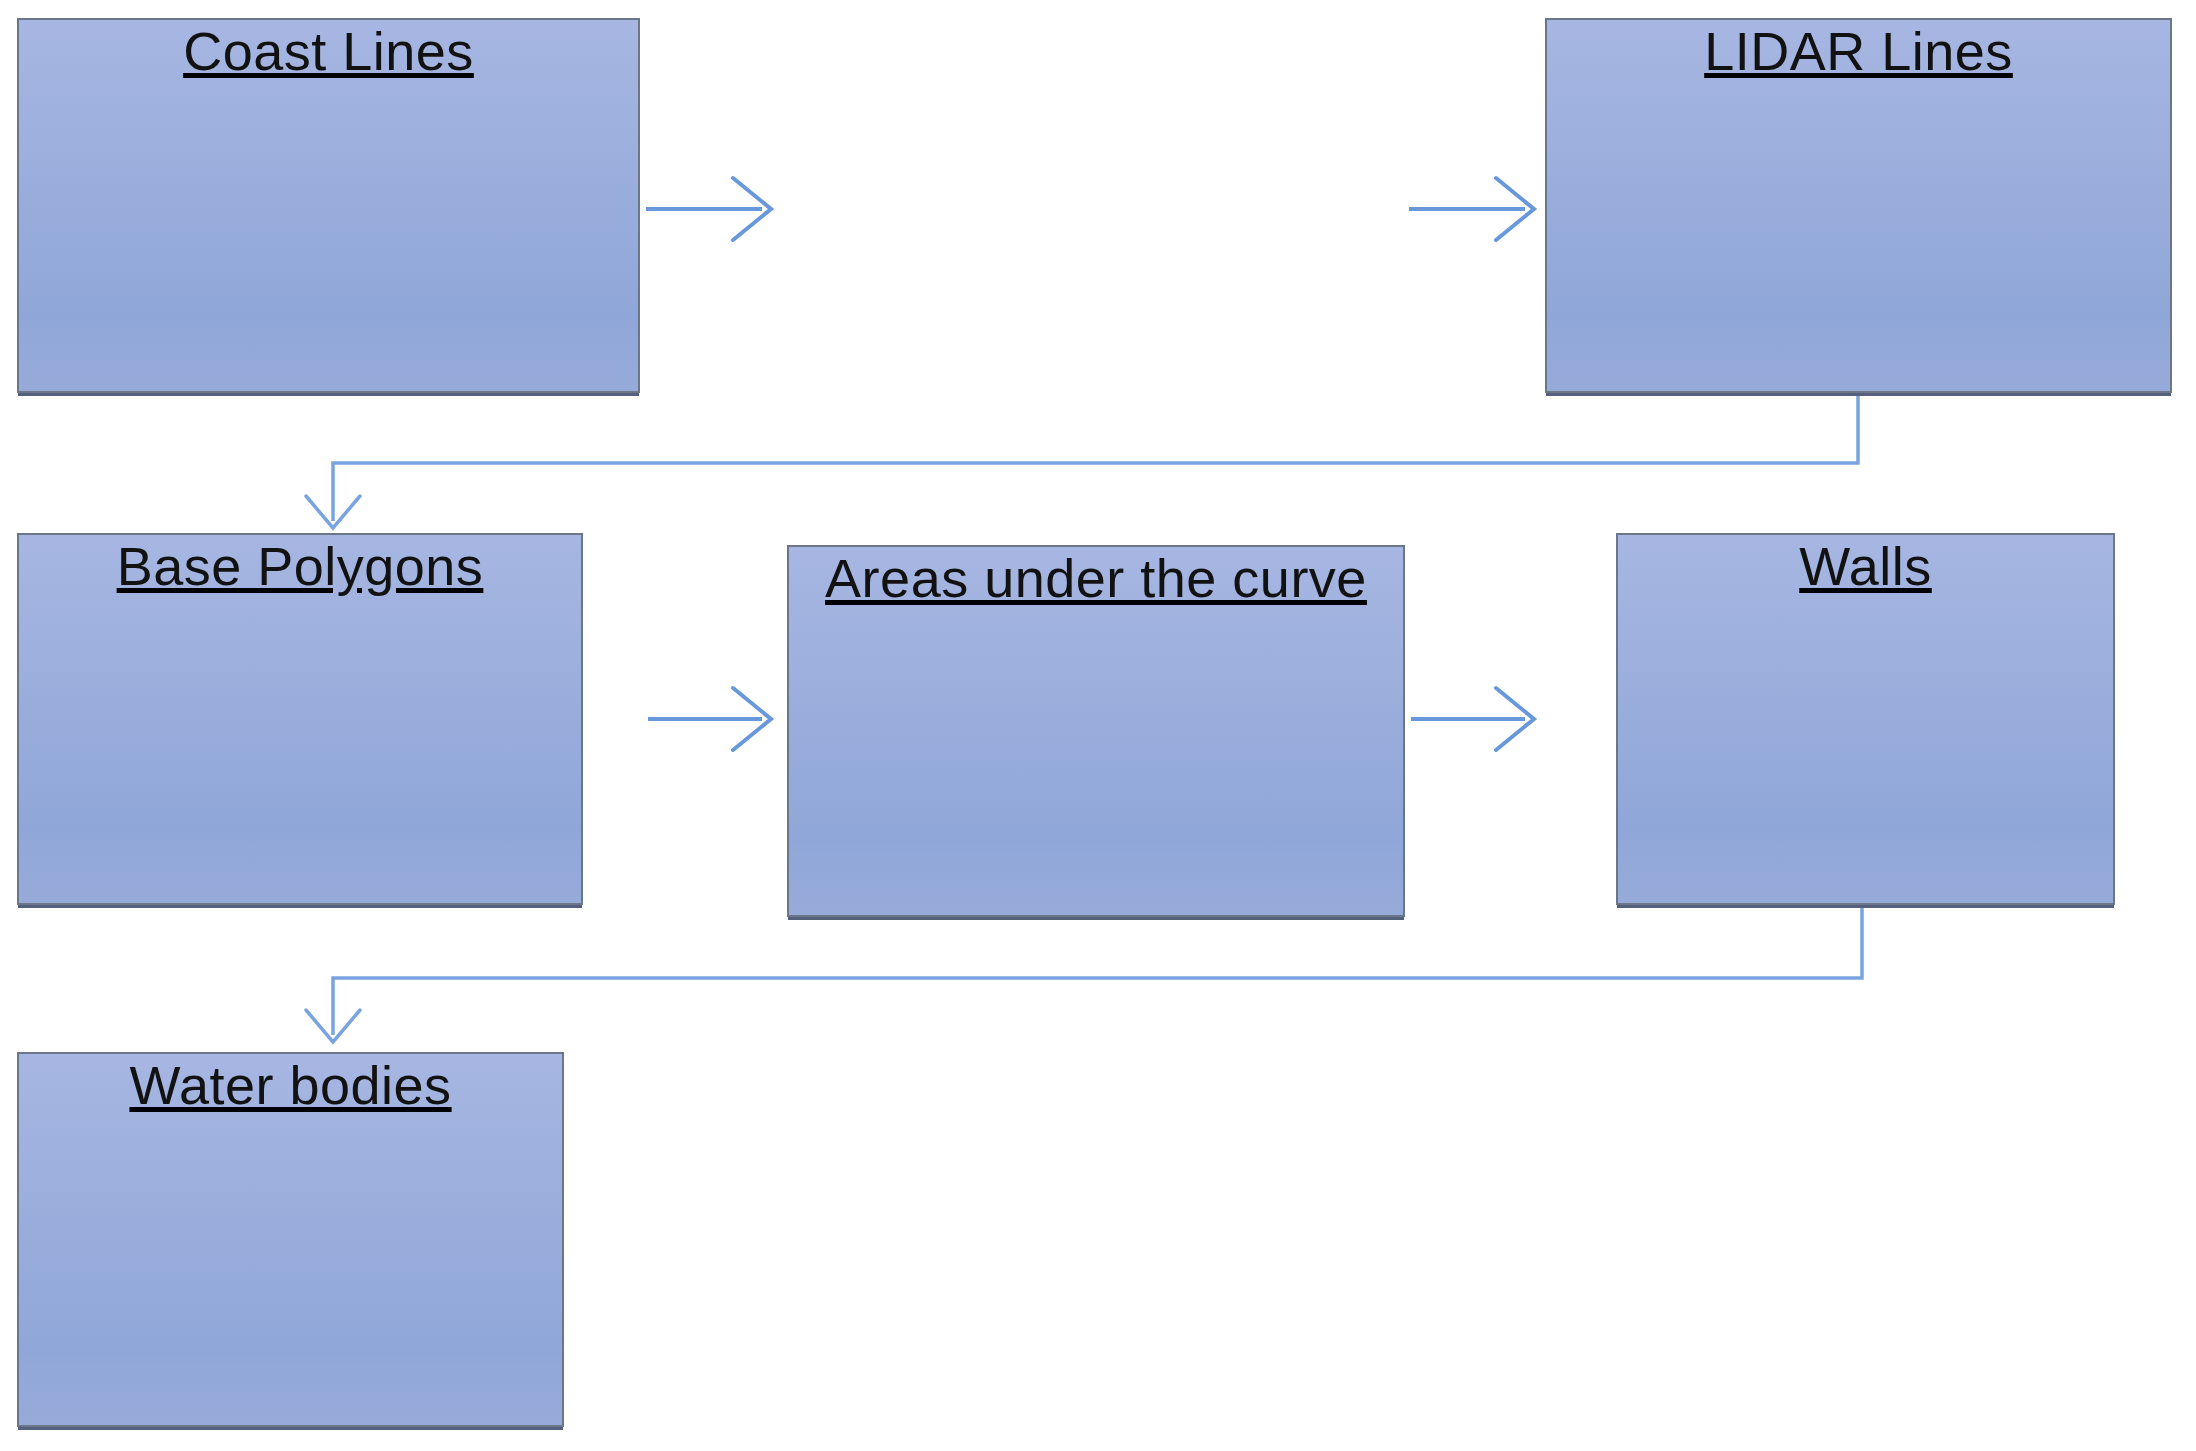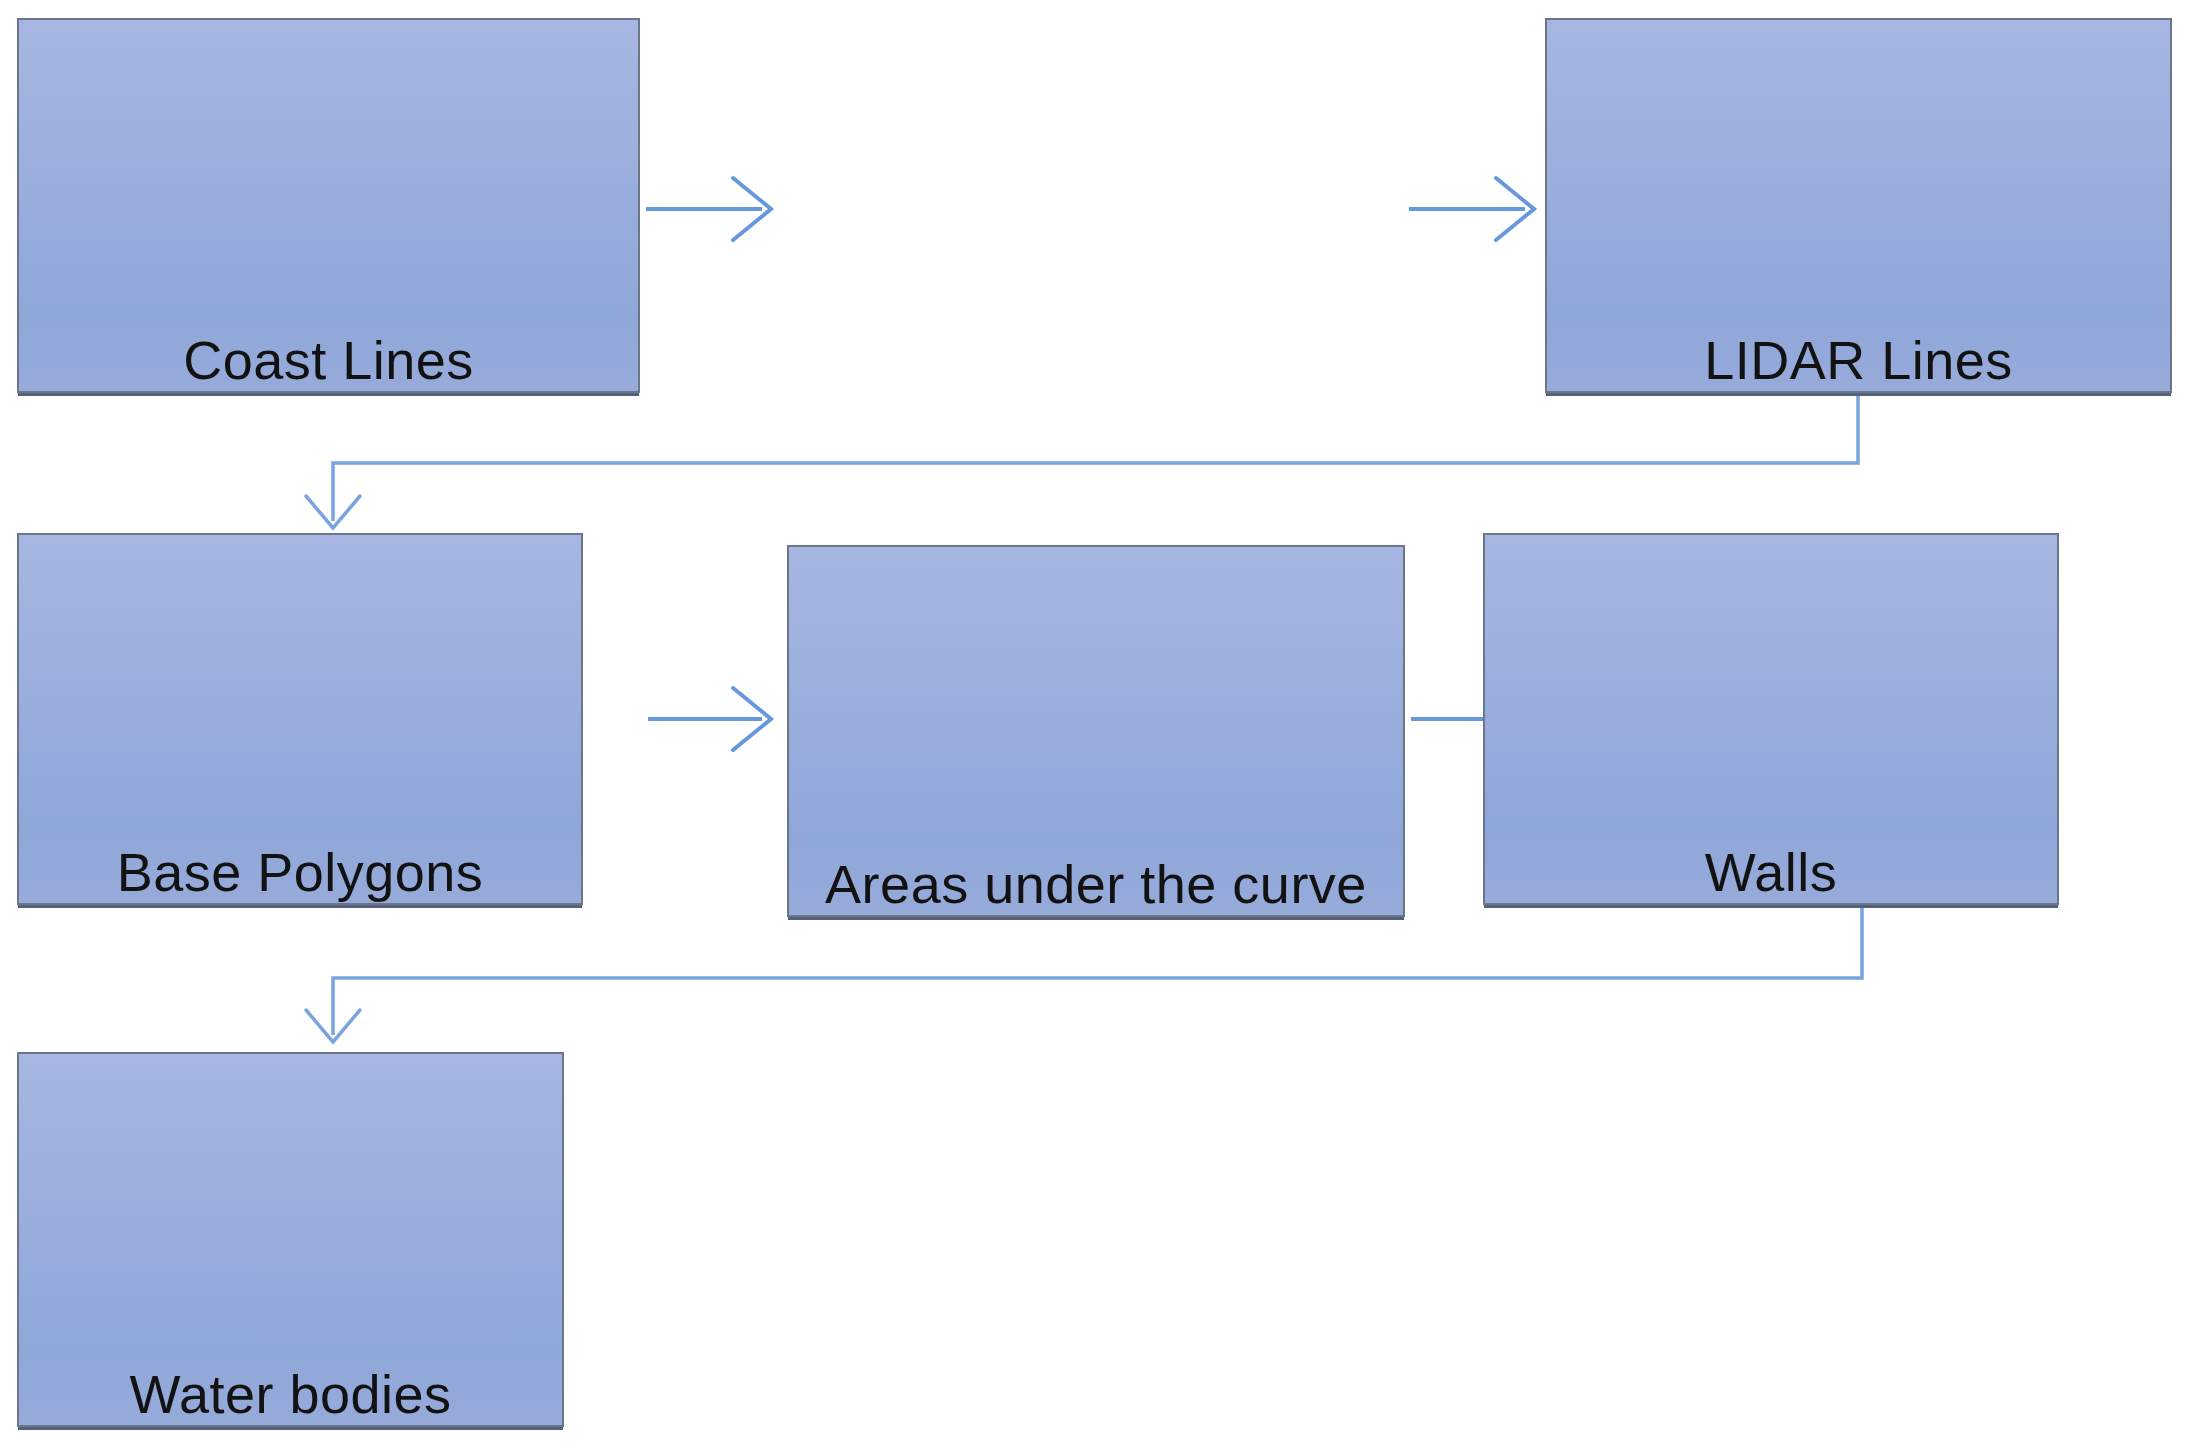--- a/index.html
+++ b/index.html
@@ -17,25 +17,26 @@
   .canvas{
     position:relative;
     width:2196px;height:1451px;
     background:var(--background);
     font-family:"Liberation Sans", sans-serif;
     overflow:hidden;
   }
   .node{
     position:absolute;
     box-sizing:border-box;
-    display:flex;align-items:flex-end;justify-content:center;
+    display:flex;align-items:flex-start;justify-content:center;
     text-align:center;
     background:linear-gradient(180deg,var(--box-fill-top) 0%,var(--box-fill-mid) 80%,var(--box-fill-bottom) 100%);
     border:2px solid var(--box-border);
     box-shadow:0 4px 0 -1px var(--box-shadow);
+    text-decoration:underline;
   }
   .node-label{
     color:var(--text);
     font-size:54px;
     line-height:1.15;
     letter-spacing:0.5px;
   }
   svg.connectors{
     position:absolute;left:0;top:0;
     pointer-events:none;
@@ -103,21 +104,21 @@
   </div>
 
   <div class="node" style="left:17px;top:533px;width:566px;height:372px">
     <span class="node-label">Base Polygons</span>
   </div>
 
   <div class="node" style="left:787px;top:545px;width:618px;height:372px">
     <span class="node-label">Areas under the curve</span>
   </div>
 
-  <div class="node" style="left:1483px;top:533px;width:576px;height:372px">
+  <div class="node" style="left:1616px;top:533px;width:499px;height:372px">
     <span class="node-label">Walls</span>
   </div>
 
   <div class="node" style="left:17px;top:1052px;width:547px;height:375px">
     <span class="node-label">Water bodies</span>
   </div>
 
 </div>
 
 </body></html>

